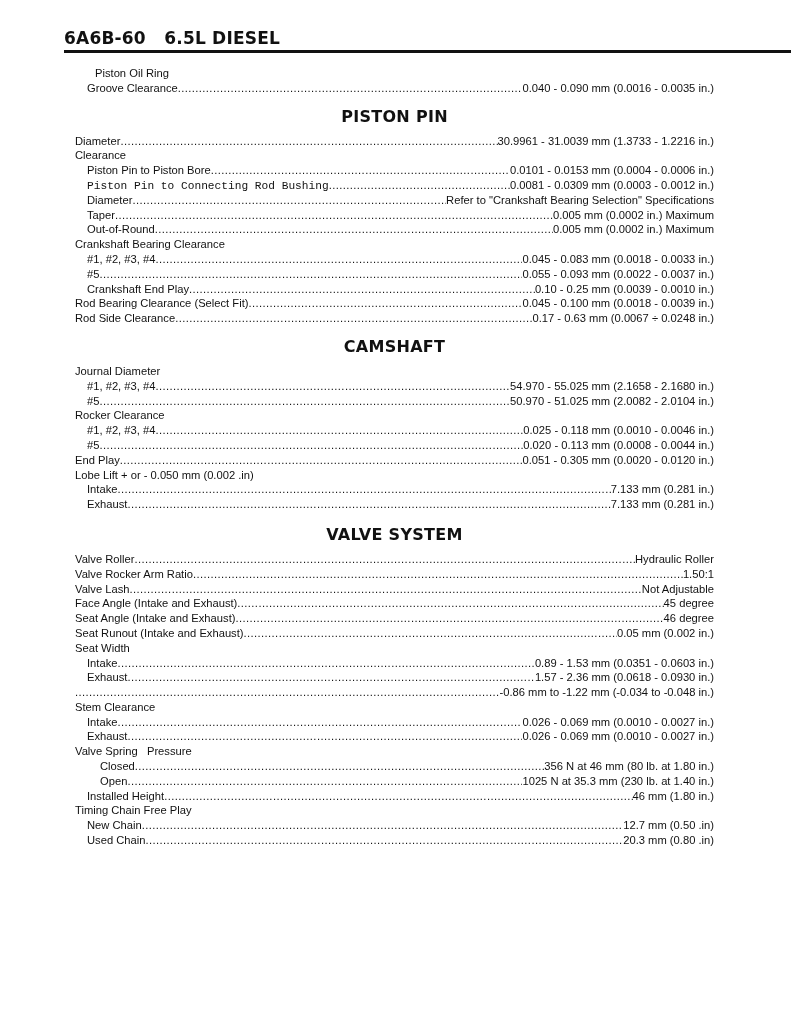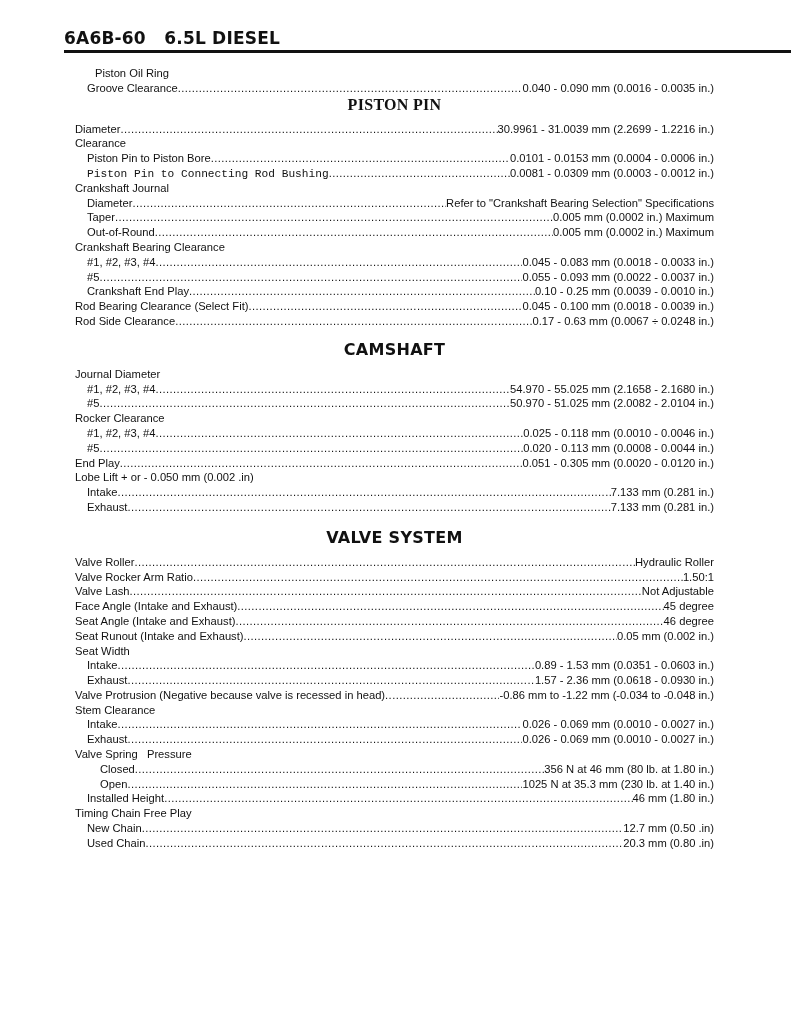--- a/index.html
+++ b/index.html
@@ -30,42 +30,39 @@
 
 <div class="content" id="content">
     <div class="row">
       <span class="lab" style="white-space: pre; padding-left: 20px;">Piston Oil Ring</span>
     </div>
     <div class="row l1">
       <span class="lab" style="white-space: pre;">Groove Clearance</span>
       <span class="dots"></span>
       <span class="val">0.040 - 0.090 mm (0.0016 - 0.0035 in.)</span>
     </div>
-    <div class="sect" style="margin-bottom: 8px; height: 18px; line-height: 18px; font-family: Liberation Serif, serif;">PISTON PIN</div>
+    <div class="sect" style="margin-top: 12px; margin-bottom: 8px; height: 18px; line-height: 18px;">PISTON PIN</div>
     <div class="row">
       <span class="lab" style="white-space: pre;">Diameter</span>
       <span class="dots"></span>
-      <span class="val">30.9961 - 31.0039 mm (2.2699 - 1.2216 in.)</span>
+      <span class="val">30.9961 - 31.0039 mm (1.3733 - 1.2216 in.)</span>
     </div>
     <div class="row">
       <span class="lab" style="white-space: pre;">Clearance</span>
     </div>
     <div class="row l1">
       <span class="lab" style="white-space: pre;">Piston Pin to Piston Bore</span>
       <span class="dots"></span>
       <span class="val">0.0101 - 0.0153 mm (0.0004 - 0.0006 in.)</span>
     </div>
     <div class="row l1">
       <span class="lab" style="white-space: pre; font-family: Liberation Mono, monospace;">Piston Pin to Connecting Rod Bushing</span>
       <span class="dots"></span>
       <span class="val">0.0081 - 0.0309 mm (0.0003 - 0.0012 in.)</span>
     </div>
-    <div class="row">
-      <span class="lab" style="white-space: pre;">Crankshaft Journal</span>
-    </div>
     <div class="row l1">
       <span class="lab" style="white-space: pre;">Diameter</span>
       <span class="dots"></span>
       <span class="val">Refer to "Crankshaft Bearing Selection" Specifications</span>
     </div>
     <div class="row l1">
       <span class="lab" style="white-space: pre;">Taper</span>
       <span class="dots"></span>
       <span class="val">0.005 mm (0.0002 in.) Maximum</span>
     </div>
@@ -185,21 +182,20 @@
       <span class="lab" style="white-space: pre;">Intake</span>
       <span class="dots"></span>
       <span class="val">0.89 - 1.53 mm (0.0351 - 0.0603 in.)</span>
     </div>
     <div class="row l1">
       <span class="lab" style="white-space: pre;">Exhaust</span>
       <span class="dots"></span>
       <span class="val">1.57 - 2.36 mm (0.0618 - 0.0930 in.)</span>
     </div>
     <div class="row">
-      <span class="lab" style="white-space: pre;">Valve Protrusion (Negative because valve is recessed in head)</span>
       <span class="dots"></span>
       <span class="val">-0.86 mm to -1.22 mm (-0.034 to -0.048 in.)</span>
     </div>
     <div class="row">
       <span class="lab" style="white-space: pre;">Stem Clearance</span>
     </div>
     <div class="row l1">
       <span class="lab" style="white-space: pre;">Intake</span>
       <span class="dots"></span>
       <span class="val">0.026 - 0.069 mm (0.0010 - 0.0027 in.)</span>

